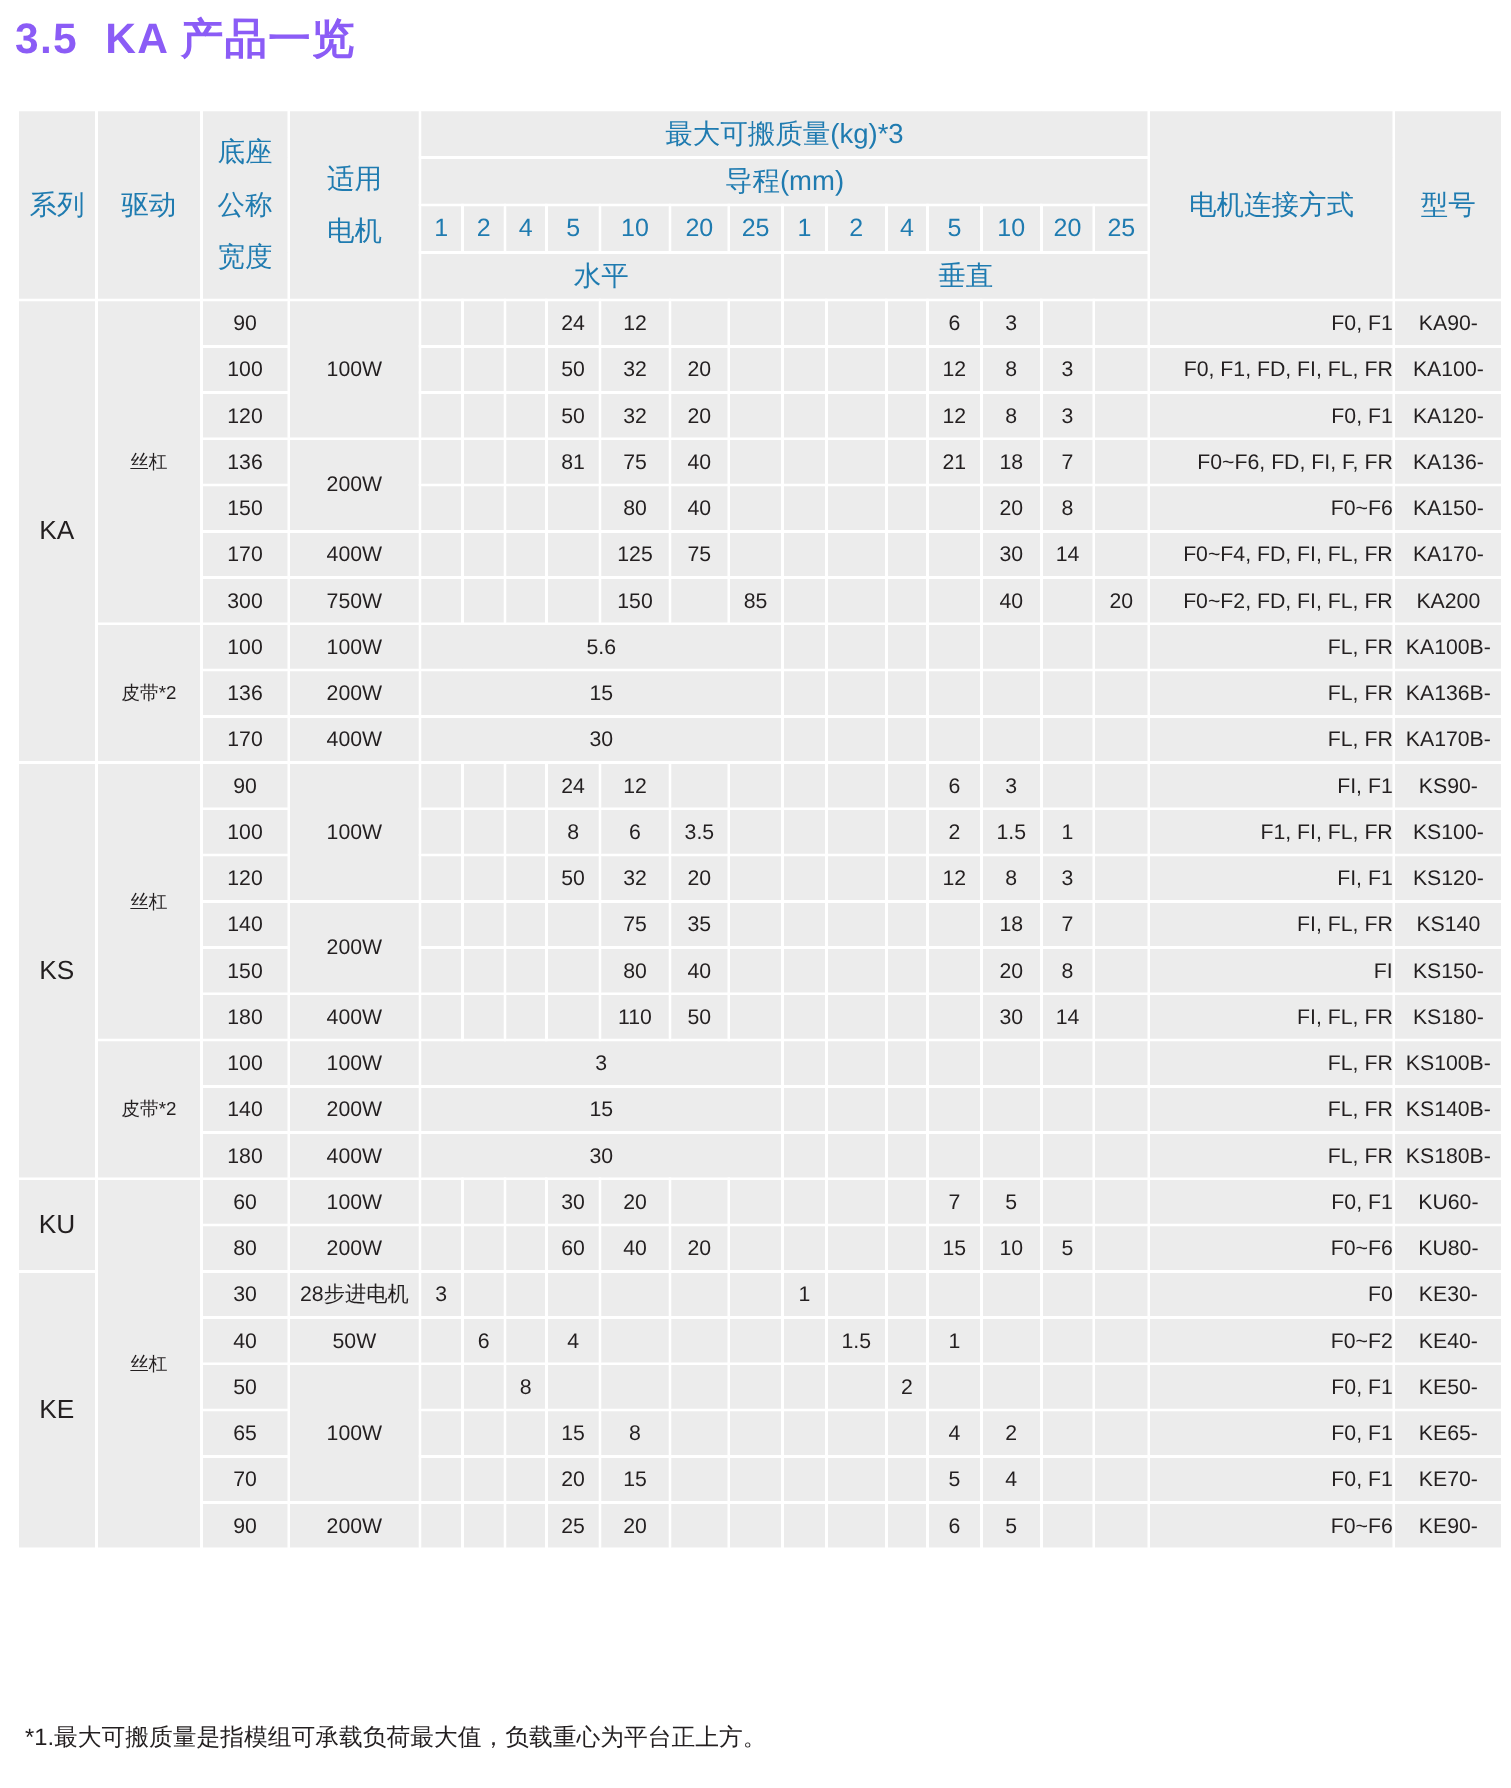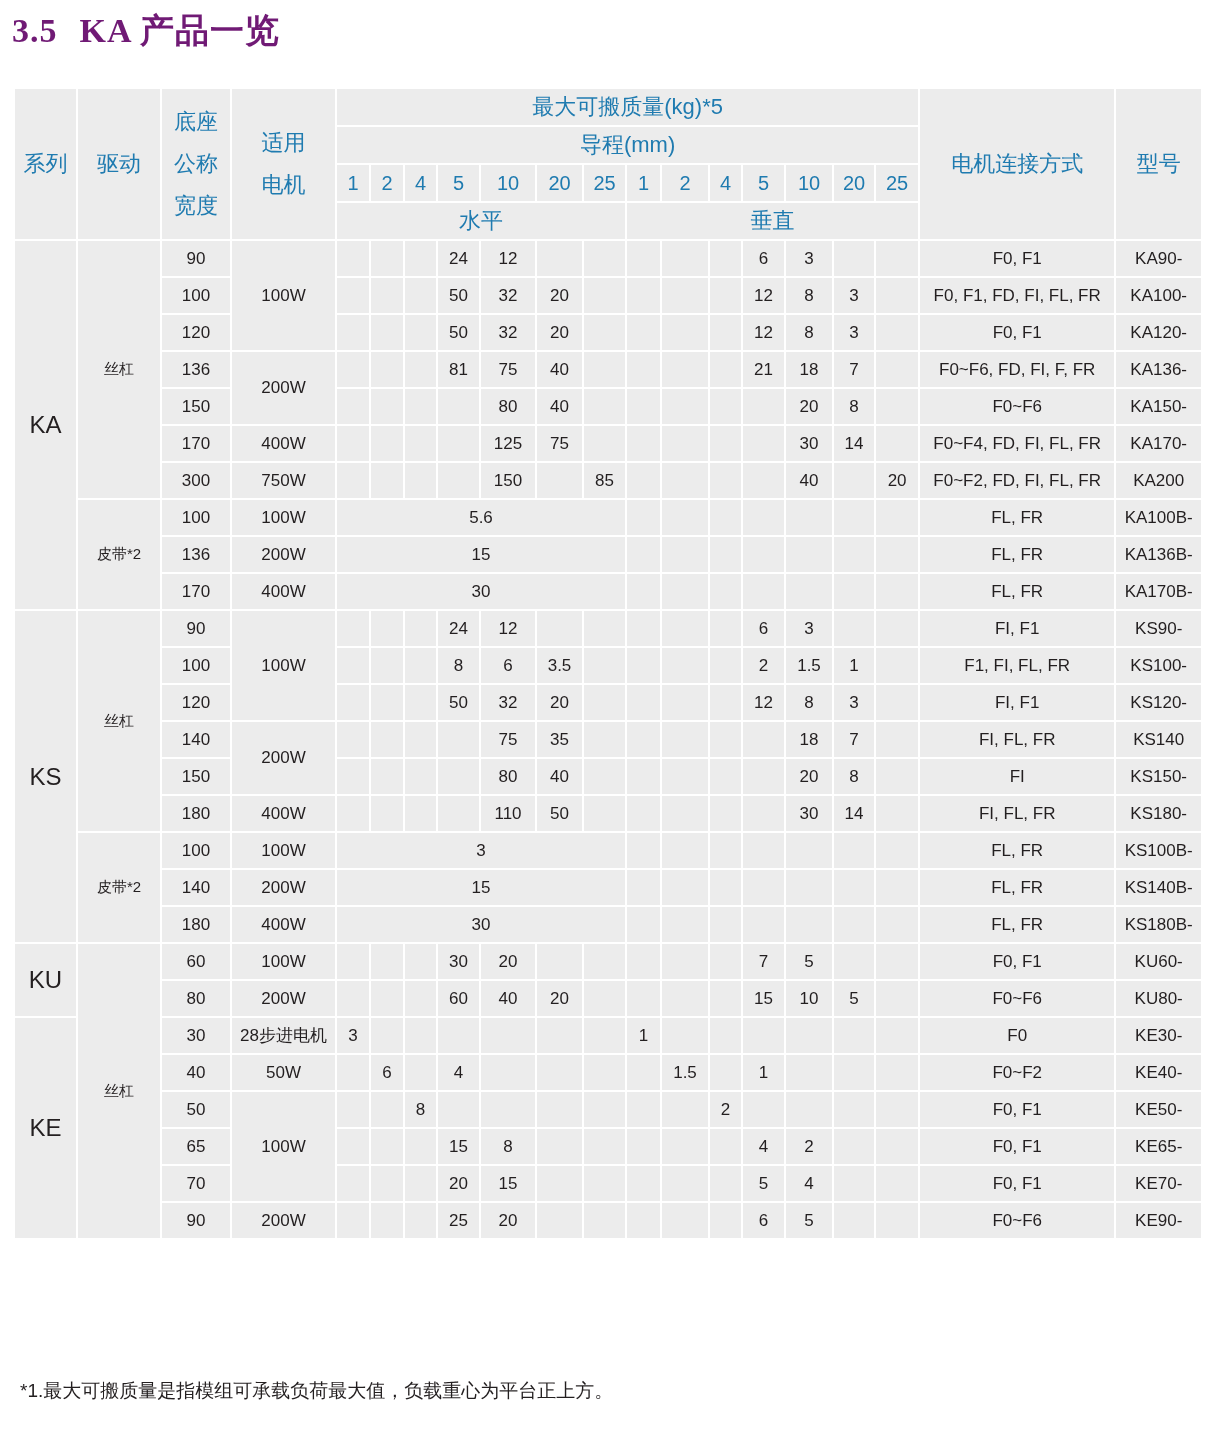--- a/index.html
+++ b/index.html
@@ -1,26 +1,26 @@
 <!DOCTYPE html>
 <html><head>
 <meta charset="utf-8">
 <style>
   html, body { margin:0; padding:0; background:#ffffff; }
   body { width:1209px; height:1430px; position:relative; font-family:"DejaVu Sans", sans-serif; }
-  .title { position:absolute; left:12px; top:8px; font-size:34px; font-weight:bold; color:#701a75; letter-spacing:1px; font-family:Liberation Serif, serif; }
+  .title { position:absolute; left:12px; top:8px; font-size:34px; font-weight:bold; color:#8b5cf6; letter-spacing:1px; font-family:Liberation Sans, sans-serif; }
   .title .num { margin-right:22px; }
   table.spec { position:absolute; left:13px; top:87px; border-collapse:collapse; table-layout:fixed; width:1188px; }
   table.spec td, table.spec th { background:#ececec; border:2.5px solid #ffffff; padding:0; text-align:center; vertical-align:middle; font-weight:normal; overflow:hidden; white-space:nowrap; }
   table.spec th { color:#1f7bb0; font-size:22px; font-family:"Liberation Sans", sans-serif; height:36px; }
   table.spec th.lead { font-size:20px; }
   table.spec td { color:#231f20; font-size:17px; font-family:"Liberation Sans", sans-serif; height:35px; }
-  table.spec td.series { font-size:24px; }
+  table.spec td.series { font-size:21px; }
   table.spec td.drive { font-size:15px; }
-  table.spec td.conn { font-size:17px; }
+  table.spec td.conn { font-size:17px;text-align:right; }
   .stack { line-height:42px; display:block; }
   .notes { position:absolute; left:20px; top:1378px; font-size:19px; color:#231f20; font-family:"Liberation Sans", sans-serif; line-height:25px; }
   .notes div:nth-child(2) { padding-left:12px;margin-top:39px; }
 </style>
 </head>
 <body>
 
 <div class="title">
   <span class="num">3.5</span><span>KA 产品一览</span>
 </div>
@@ -54,21 +54,21 @@
       <th rowspan="4">驱动</th>
       <th rowspan="4">
         <span class="stack">底座</span>
         <span class="stack">公称</span>
         <span class="stack">宽度</span>
       </th>
       <th rowspan="4">
         <span class="stack">适用</span>
         <span class="stack">电机</span>
       </th>
-      <th colspan="14">最大可搬质量(kg)*5</th>
+      <th colspan="14">最大可搬质量(kg)*3</th>
       <th rowspan="4">电机连接方式</th>
       <th rowspan="4">型号</th>
     </tr>
     <tr>
       <th colspan="14">导程(mm)</th>
     </tr>
     <tr id="lead-row">
       <th class="lead">1</th>
       <th class="lead">2</th>
       <th class="lead">4</th>

